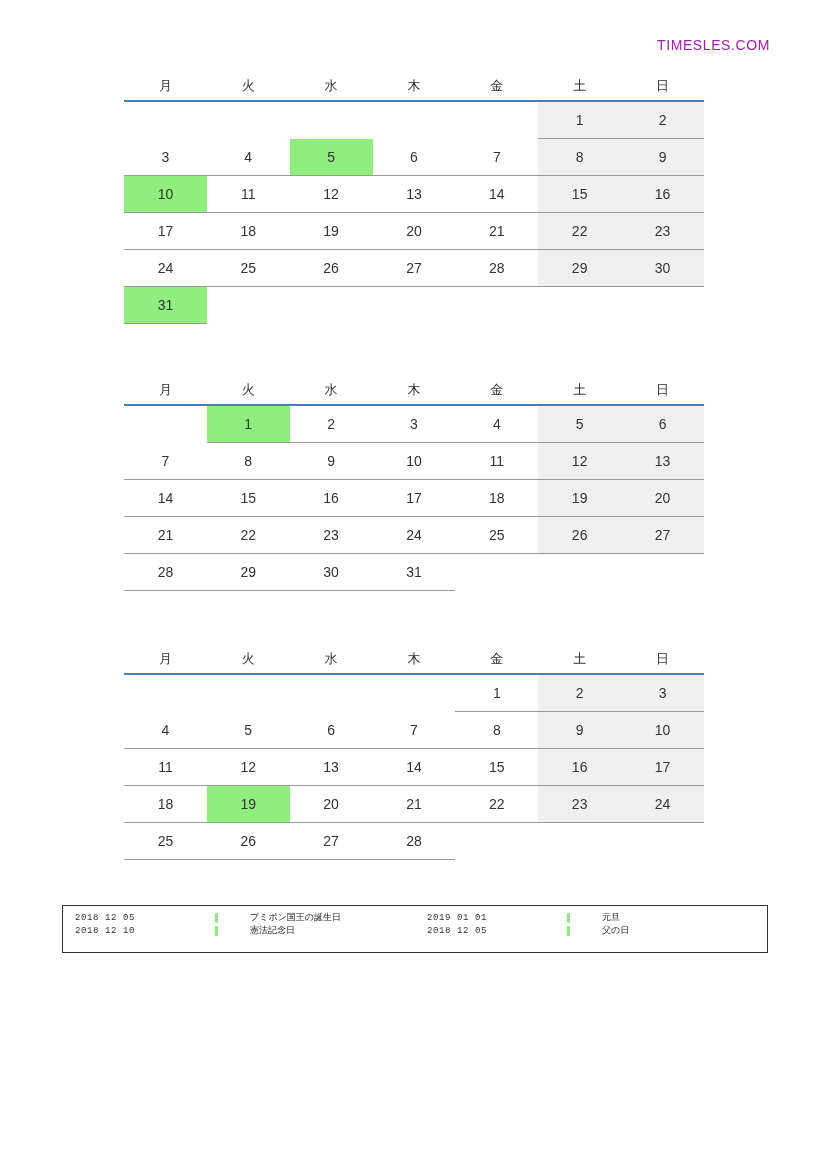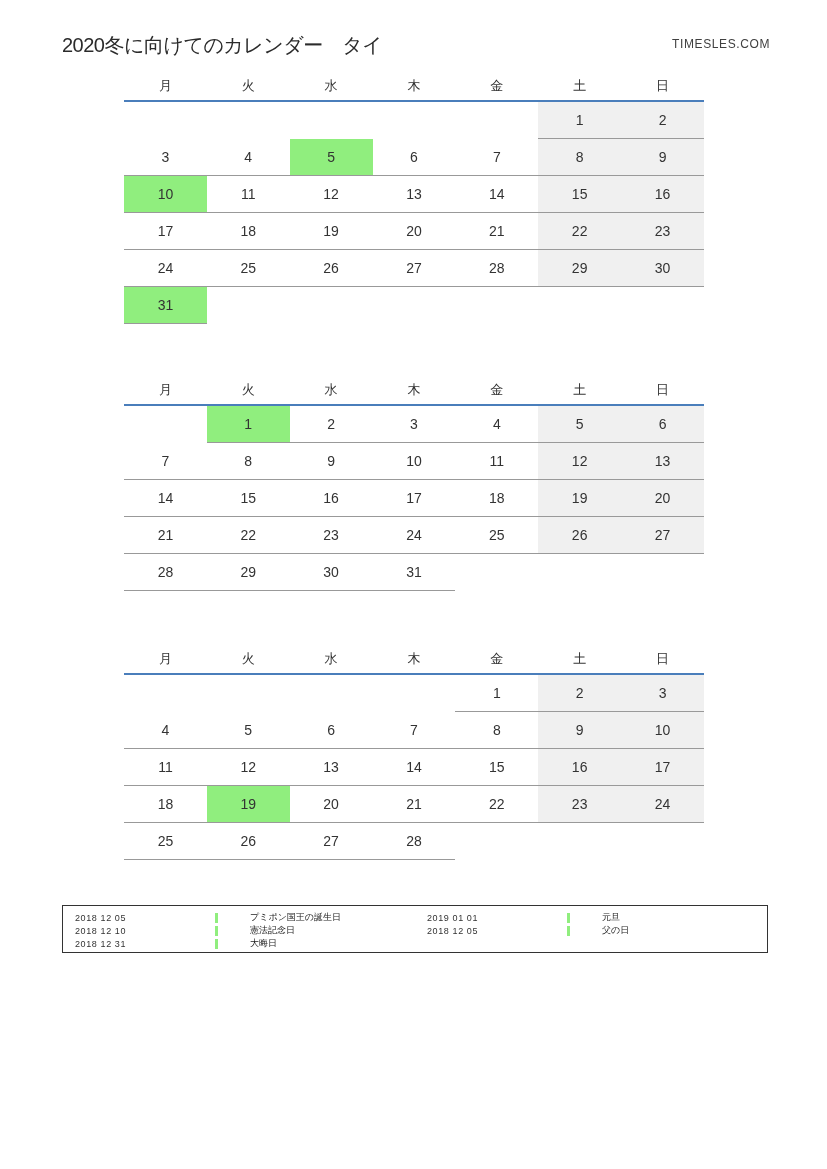--- a/index.html
+++ b/index.html
@@ -33,22 +33,22 @@
     position: absolute;
     left: 62px; top: 16px;
     font-size: 20px;
     color: #2b2b2b;
     letter-spacing: -0.5px;
     white-space: nowrap;
   }
   .brand {
     position: absolute;
     right: 57px; top: 21px;
-    font-size: 12px;
-    color: #404040;
+    font-size: 14px;
+    color: #a21caf;
     letter-spacing: 0.6px;
     white-space: nowrap;
   }
 
   
   .month {
     position: absolute;
     left: 124px;
     width: 580px;
   }
@@ -124,21 +124,21 @@
   .legend-row {
     display: flex;
     align-items: center;
     height: 13px;
     margin-bottom: 0px;
   }
   .legend-date {
     width: 140px;
     font-size: 9px;
     color: #333333;
-    font-family: Liberation Sans, sans-serif;
+    font-family: Liberation Mono, monospace;
     letter-spacing: 0.6px;
     white-space: nowrap;
   }
   .legend-bar {
     width: 3px;
     height: 10px;
     background: #6ddc5a;
     margin-right: 6px;
     flex: 0 0 3px;
   }
@@ -148,21 +148,20 @@
     white-space: nowrap;
     margin-left: 26px;
   }
 </style>
 </head>
 <body>
 
 <div class="page">
 
   <div class="header">
-    <div class="doc-title">2020冬に向けてのカレンダー　タイ</div>
     <div class="brand">TIMESLES.COM</div>
   </div>
 
   <div class="month" id="month-0" style="top:72px;">
     <table class="cal">
       <thead>
         <tr class="dow-row">
           <th>月</th>
           <th>火</th>
           <th>水</th>
@@ -542,25 +541,20 @@
         <div class="legend-col">
           <div class="legend-row">
             <div class="legend-date">2018 12 05</div>
             <div class="legend-bar" style="background: rgb(144, 238, 126);"></div>
             <div class="legend-name">プミポン国王の誕生日</div>
           </div>
           <div class="legend-row">
             <div class="legend-date">2018 12 10</div>
             <div class="legend-bar" style="background: rgb(144, 238, 126);"></div>
             <div class="legend-name">憲法記念日</div>
-          </div>
-          <div class="legend-row">
-            <div class="legend-date">2018 12 31</div>
-            <div class="legend-bar" style="background: rgb(144, 238, 126);"></div>
-            <div class="legend-name">大晦日</div>
           </div>
         </div>
         <div class="legend-col">
           <div class="legend-row">
             <div class="legend-date">2019 01 01</div>
             <div class="legend-bar" style="background: rgb(144, 238, 126);"></div>
             <div class="legend-name">元旦</div>
           </div>
           <div class="legend-row">
             <div class="legend-date">2018 12 05</div>

